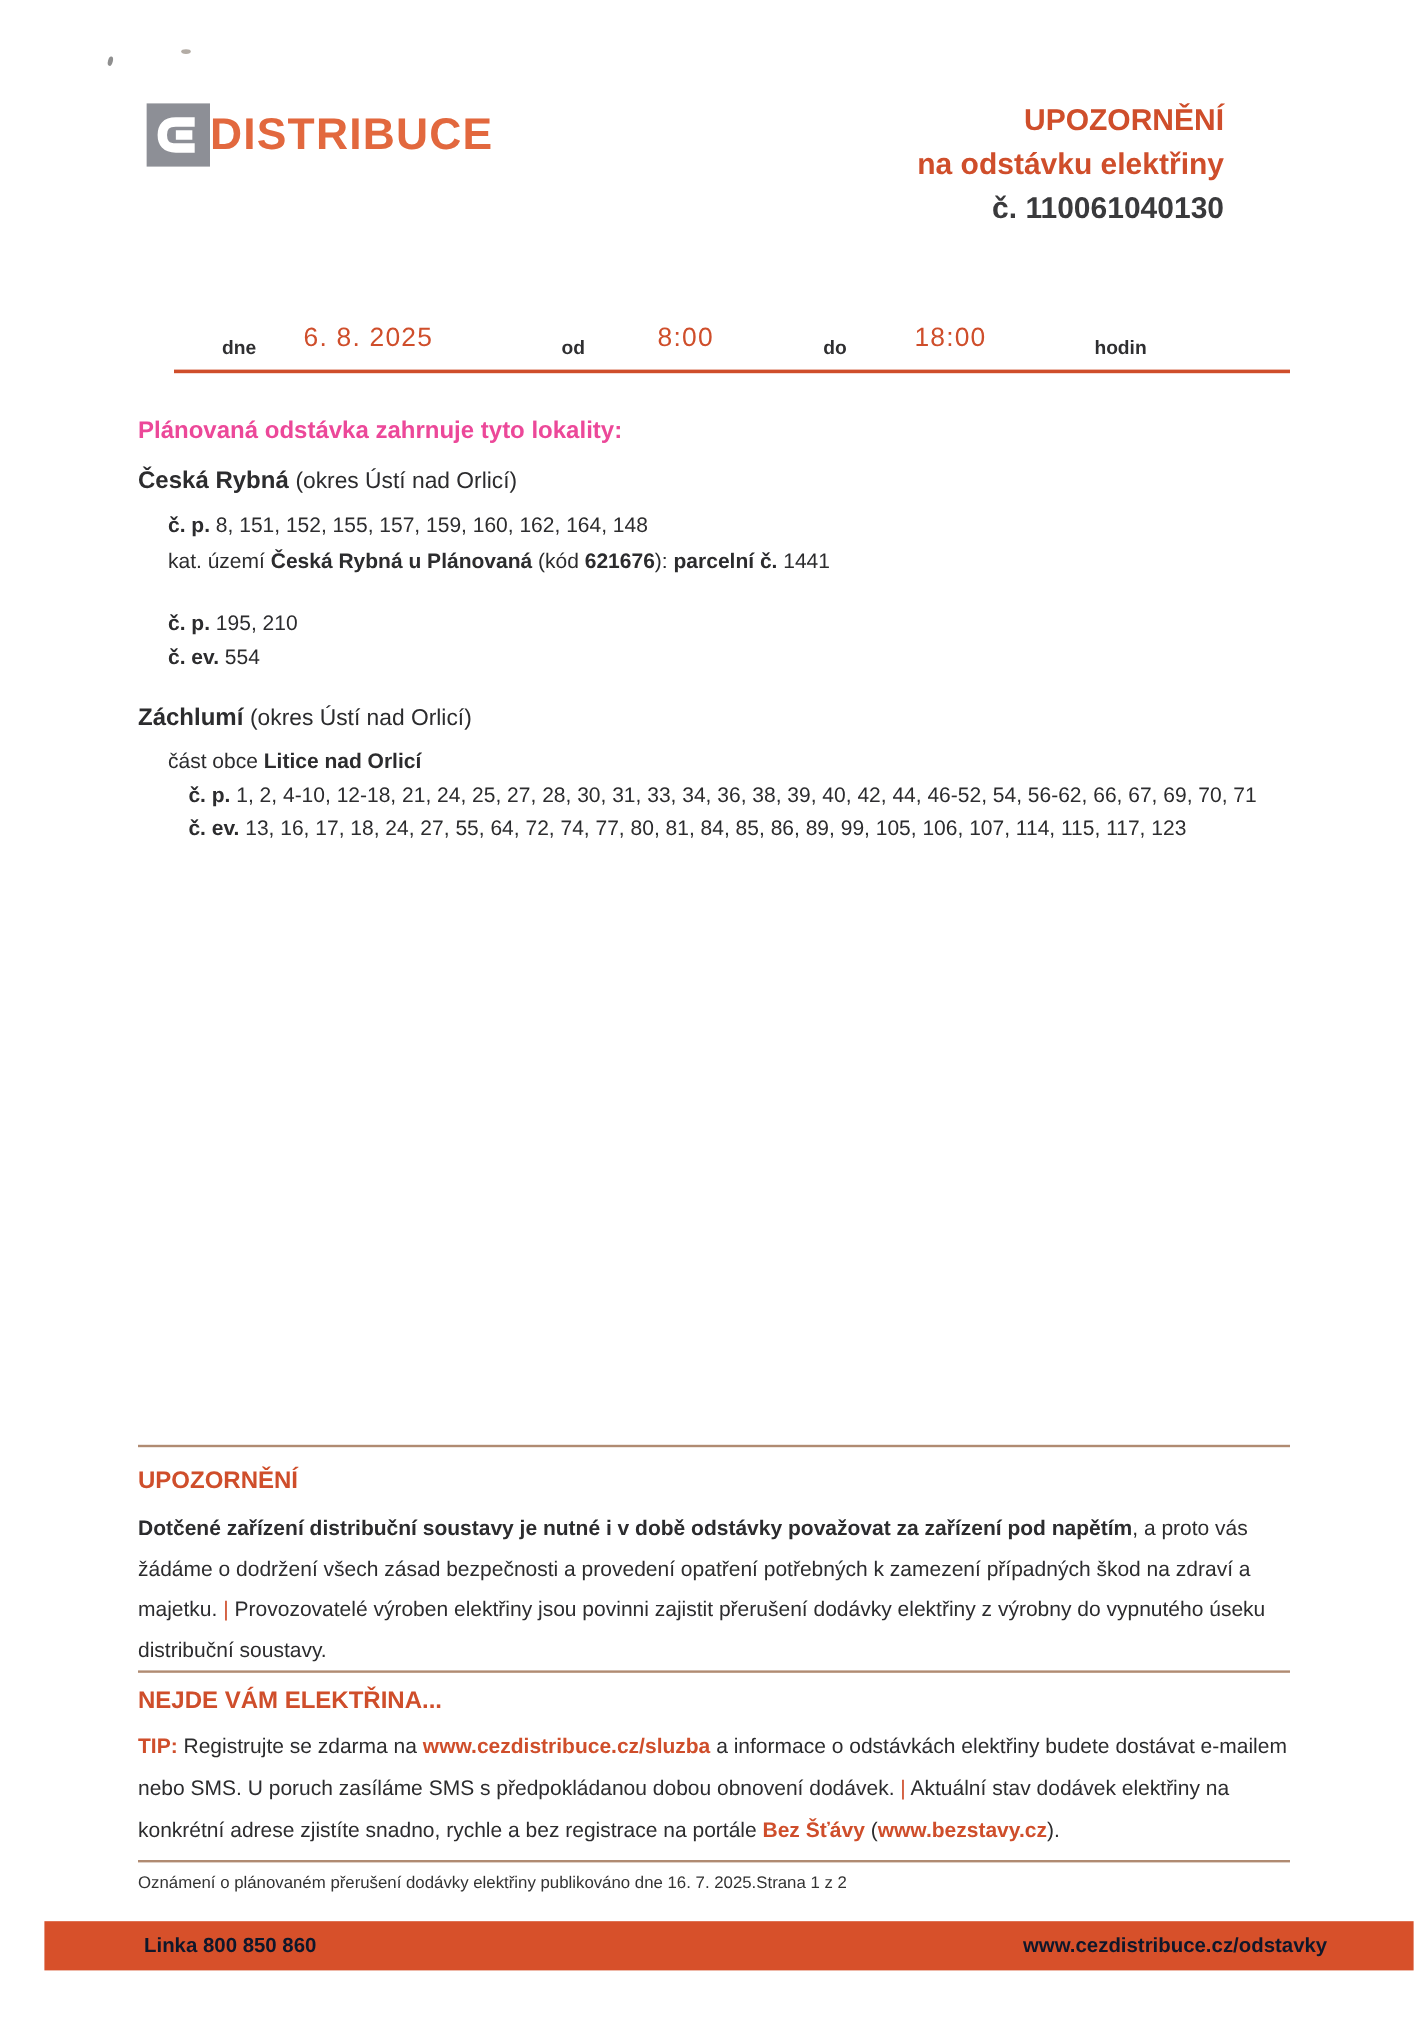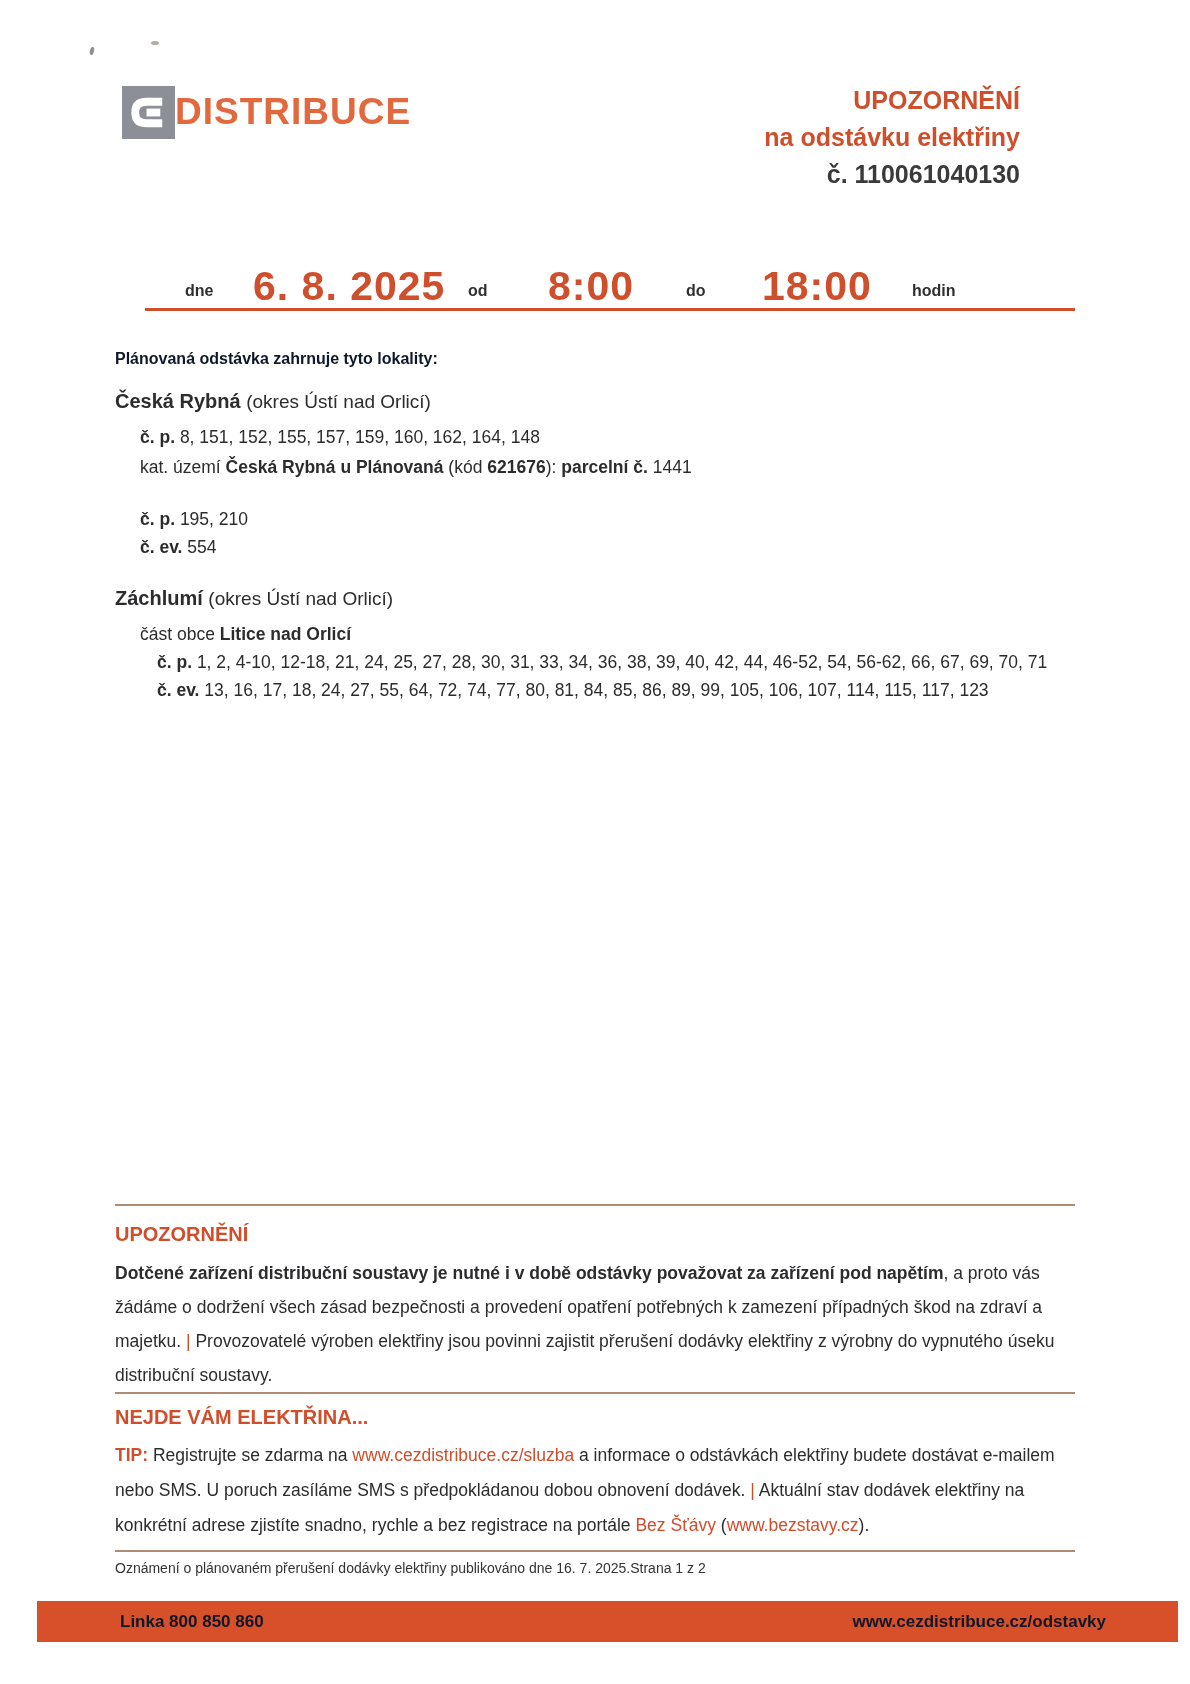--- a/index.html
+++ b/index.html
@@ -25,33 +25,33 @@
   .logo svg{display:block}
   .brand-text{font-size:37px;font-weight:bold;letter-spacing:1px;color:var(--brand-orange);padding-bottom:2px}
 
   .notice-block{position:absolute;top:82px;right:170px;text-align:right;line-height:37px;font-size:25px;font-weight:bold}
   .notice-block .orange{color:var(--accent-orange)}
   .notice-block .number{color:#3a3a3c}
 
   
   .schedule{position:absolute;left:0;top:252px;width:1190px;height:58px}
   .schedule .lbl{position:absolute;bottom:10px;font-size:16px;font-weight:bold;color:#2f2f31}
-  .schedule .val{position:absolute;bottom:0;font-size:41px;font-weight:bold;color:var(--accent-orange);letter-spacing:1px}
+  .schedule .val{position:absolute;bottom:16px;font-size:22px;font-weight:normal;color:var(--accent-orange);letter-spacing:1px}
   .schedule .l-dne{left:185px}
   .schedule .v-date{left:253px}
   .schedule .l-od{left:468px}
   .schedule .v-from{left:548px}
   .schedule .l-do{left:686px}
   .schedule .v-to{left:762px}
   .schedule .l-hodin{left:912px}
   .schedule .underline{position:absolute;left:145px;top:56px;width:930px;height:3px;background:var(--accent-orange)}
 
   
   .localities{position:absolute;left:115px;top:346px;width:950px;font-size:17.5px;line-height:28px}
-  .localities h2{font-size:16px;line-height:26px;margin-bottom:16px;color:#0f172a}
+  .localities h2{font-size:20px;line-height:26px;margin-bottom:16px;color:#ec4899}
   .loc{margin-top:24px}
   .loc:first-of-type{margin-top:14px}
   .loc-name{font-size:20px;line-height:27px;margin-bottom:8px}
   .loc-name .district{font-weight:normal;font-size:19px}
   .ind1{padding-left:25px}
   .ind2{padding-left:42px}
   .row b{white-space:pre}
   .kat{margin-top:2px}
 
   .rule{height:2px;background:var(--rule-tan)}
@@ -60,21 +60,21 @@
   .warning{position:absolute;left:115px;top:1204px;width:960px}
   .warning h3{font-size:20px;line-height:28px;color:var(--accent-orange);margin:14px 0 8px}
   .warning p{font-size:17.5px;line-height:34px}
 
   
   .help{position:absolute;left:115px;top:1392px;width:960px}
   .help h3{font-size:20px;line-height:26px;color:var(--accent-orange);margin:10px 0 8px}
   .help p{font-size:17.5px;line-height:35px}
 
   .sep{color:var(--accent-orange)}
-  .olink{color:var(--accent-orange);font-weight:normal;text-decoration:none}
+  .olink{color:var(--accent-orange);font-weight:bold;text-decoration:none}
   .nw{white-space:nowrap}
 
   .rule3{position:absolute;left:115px;top:1550px;width:960px;height:2px;background:var(--rule-tan)}
 
   .foot-row{position:absolute;left:115px;top:1560px;right:78px;display:flex;justify-content:flex-start;align-items:baseline;font-size:14px;color:#333}
 
   .bottom-bar{position:absolute;left:37px;top:1601px;width:1141px;height:41px;background:var(--bar-orange);
     display:flex;justify-content:space-between;align-items:center;padding:0 72px 0 83px;
     color:#0f172a;font-size:17px;font-weight:bold}
 </style>

